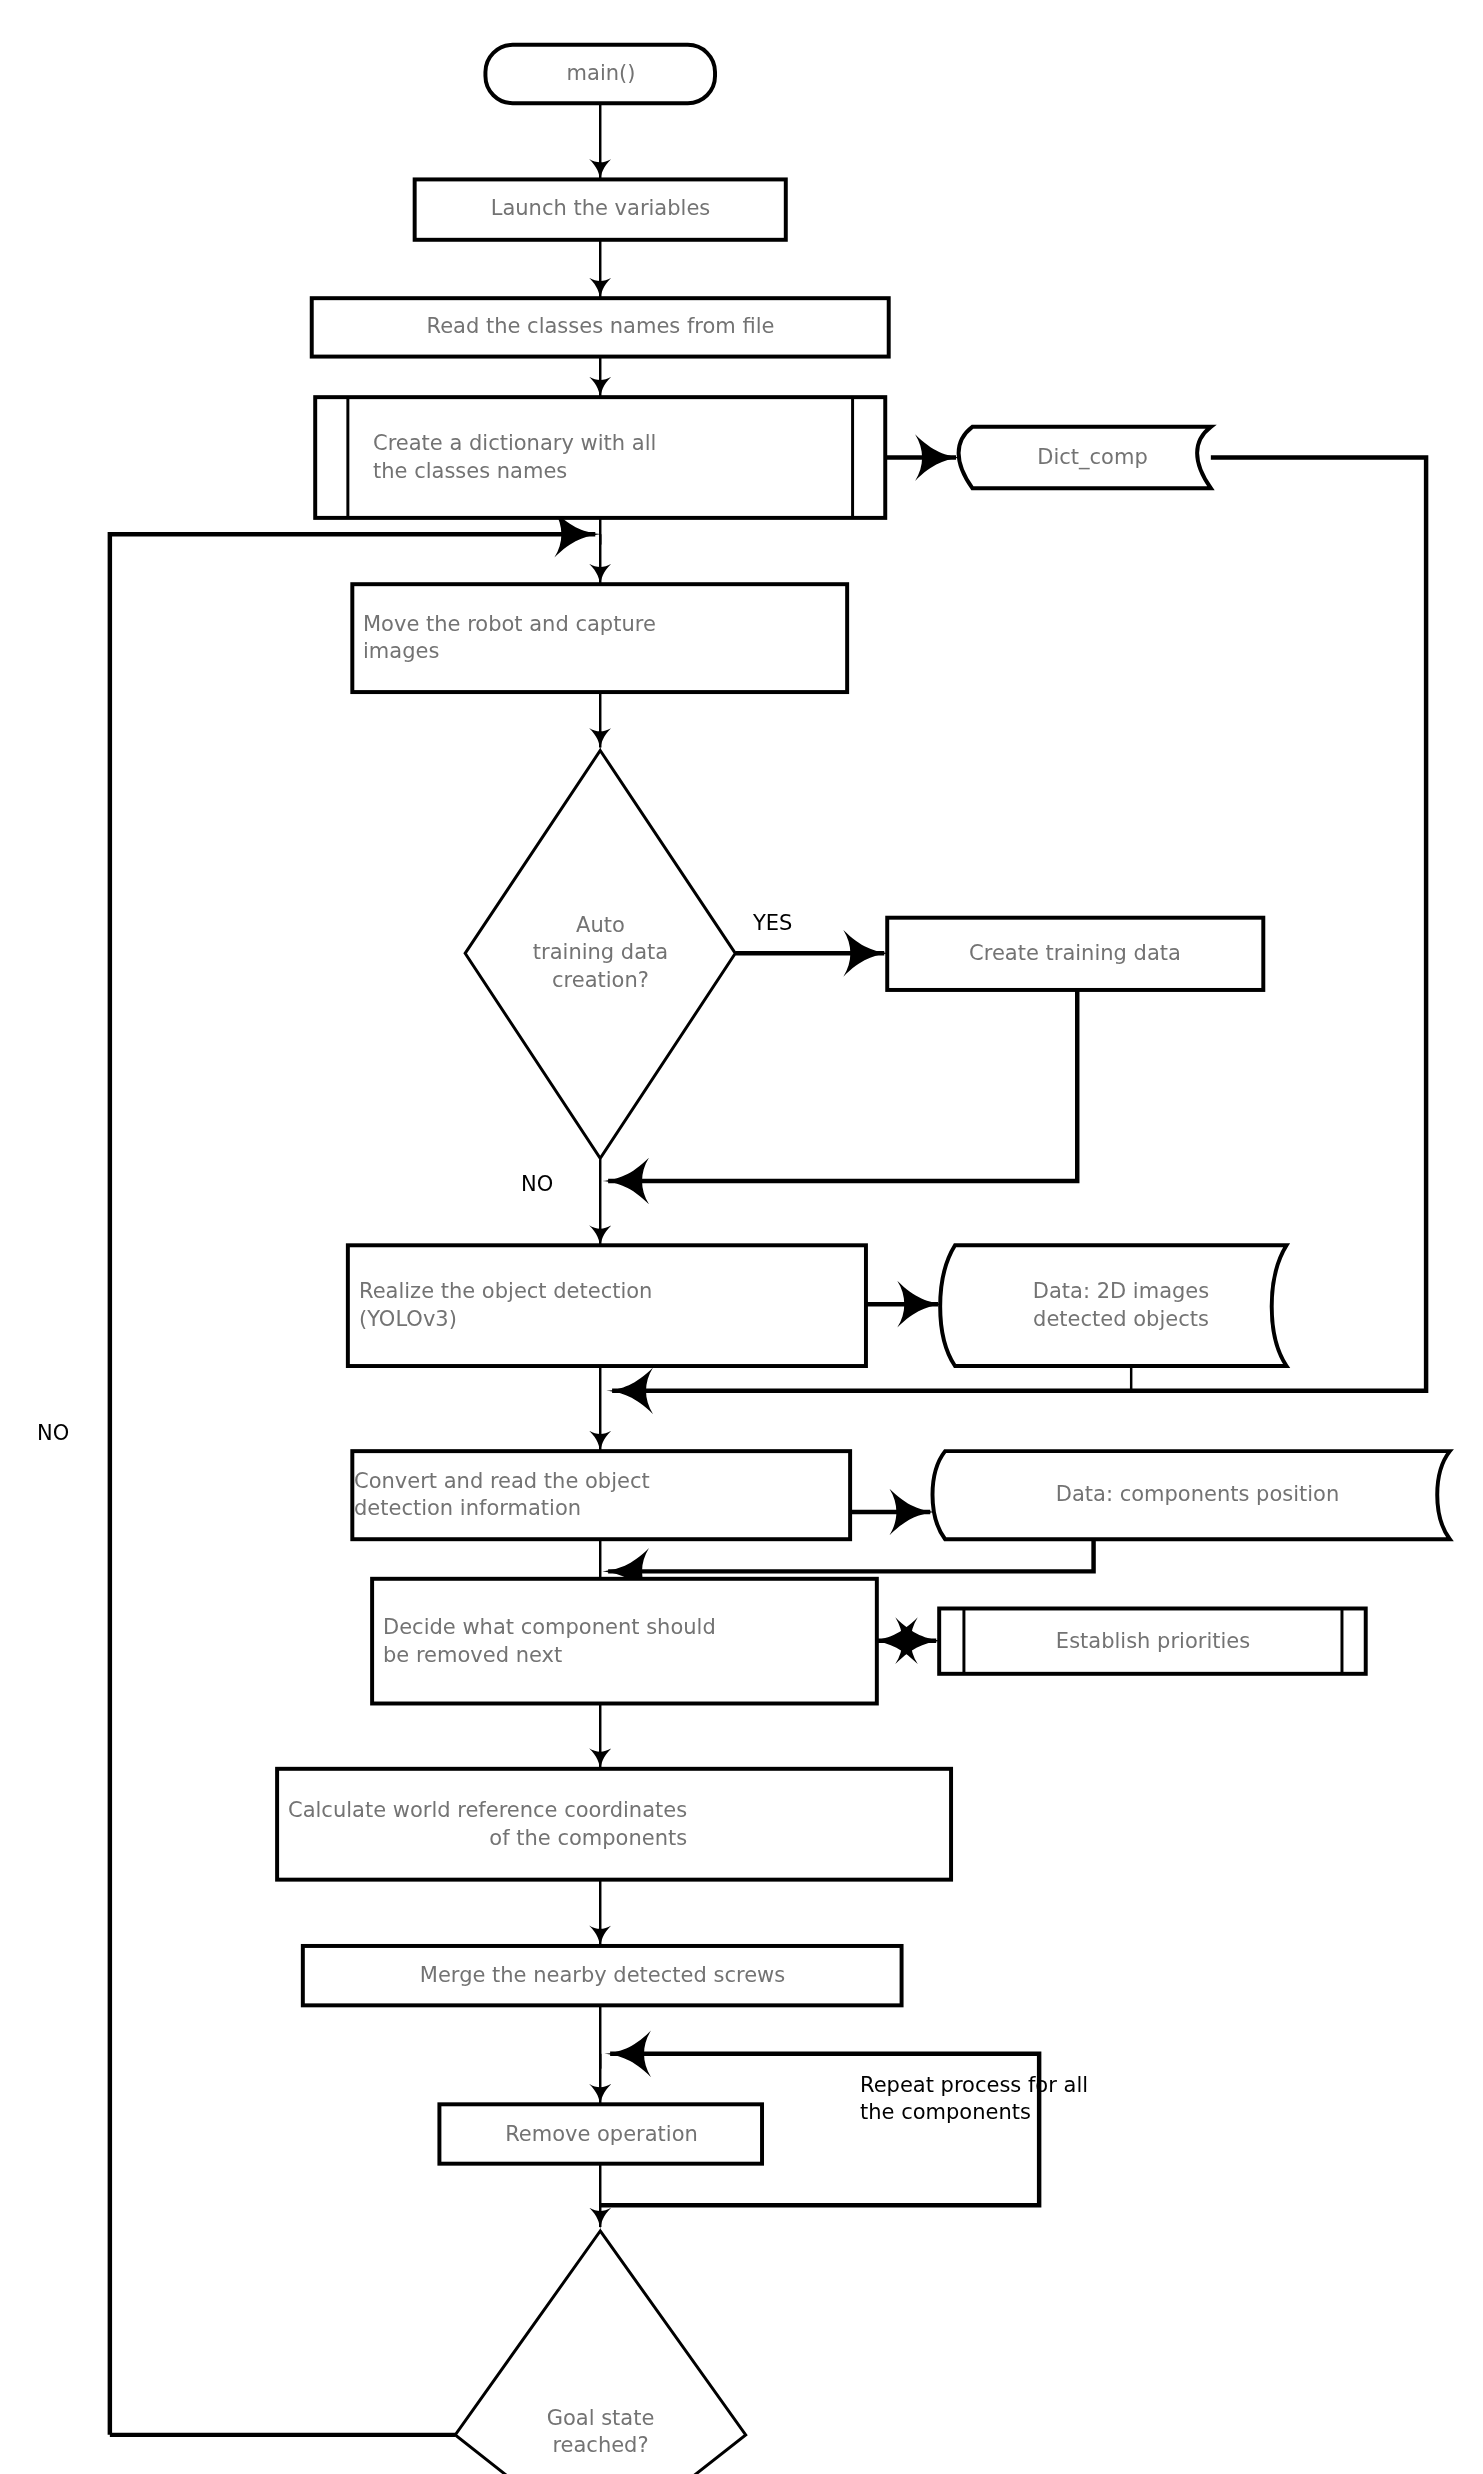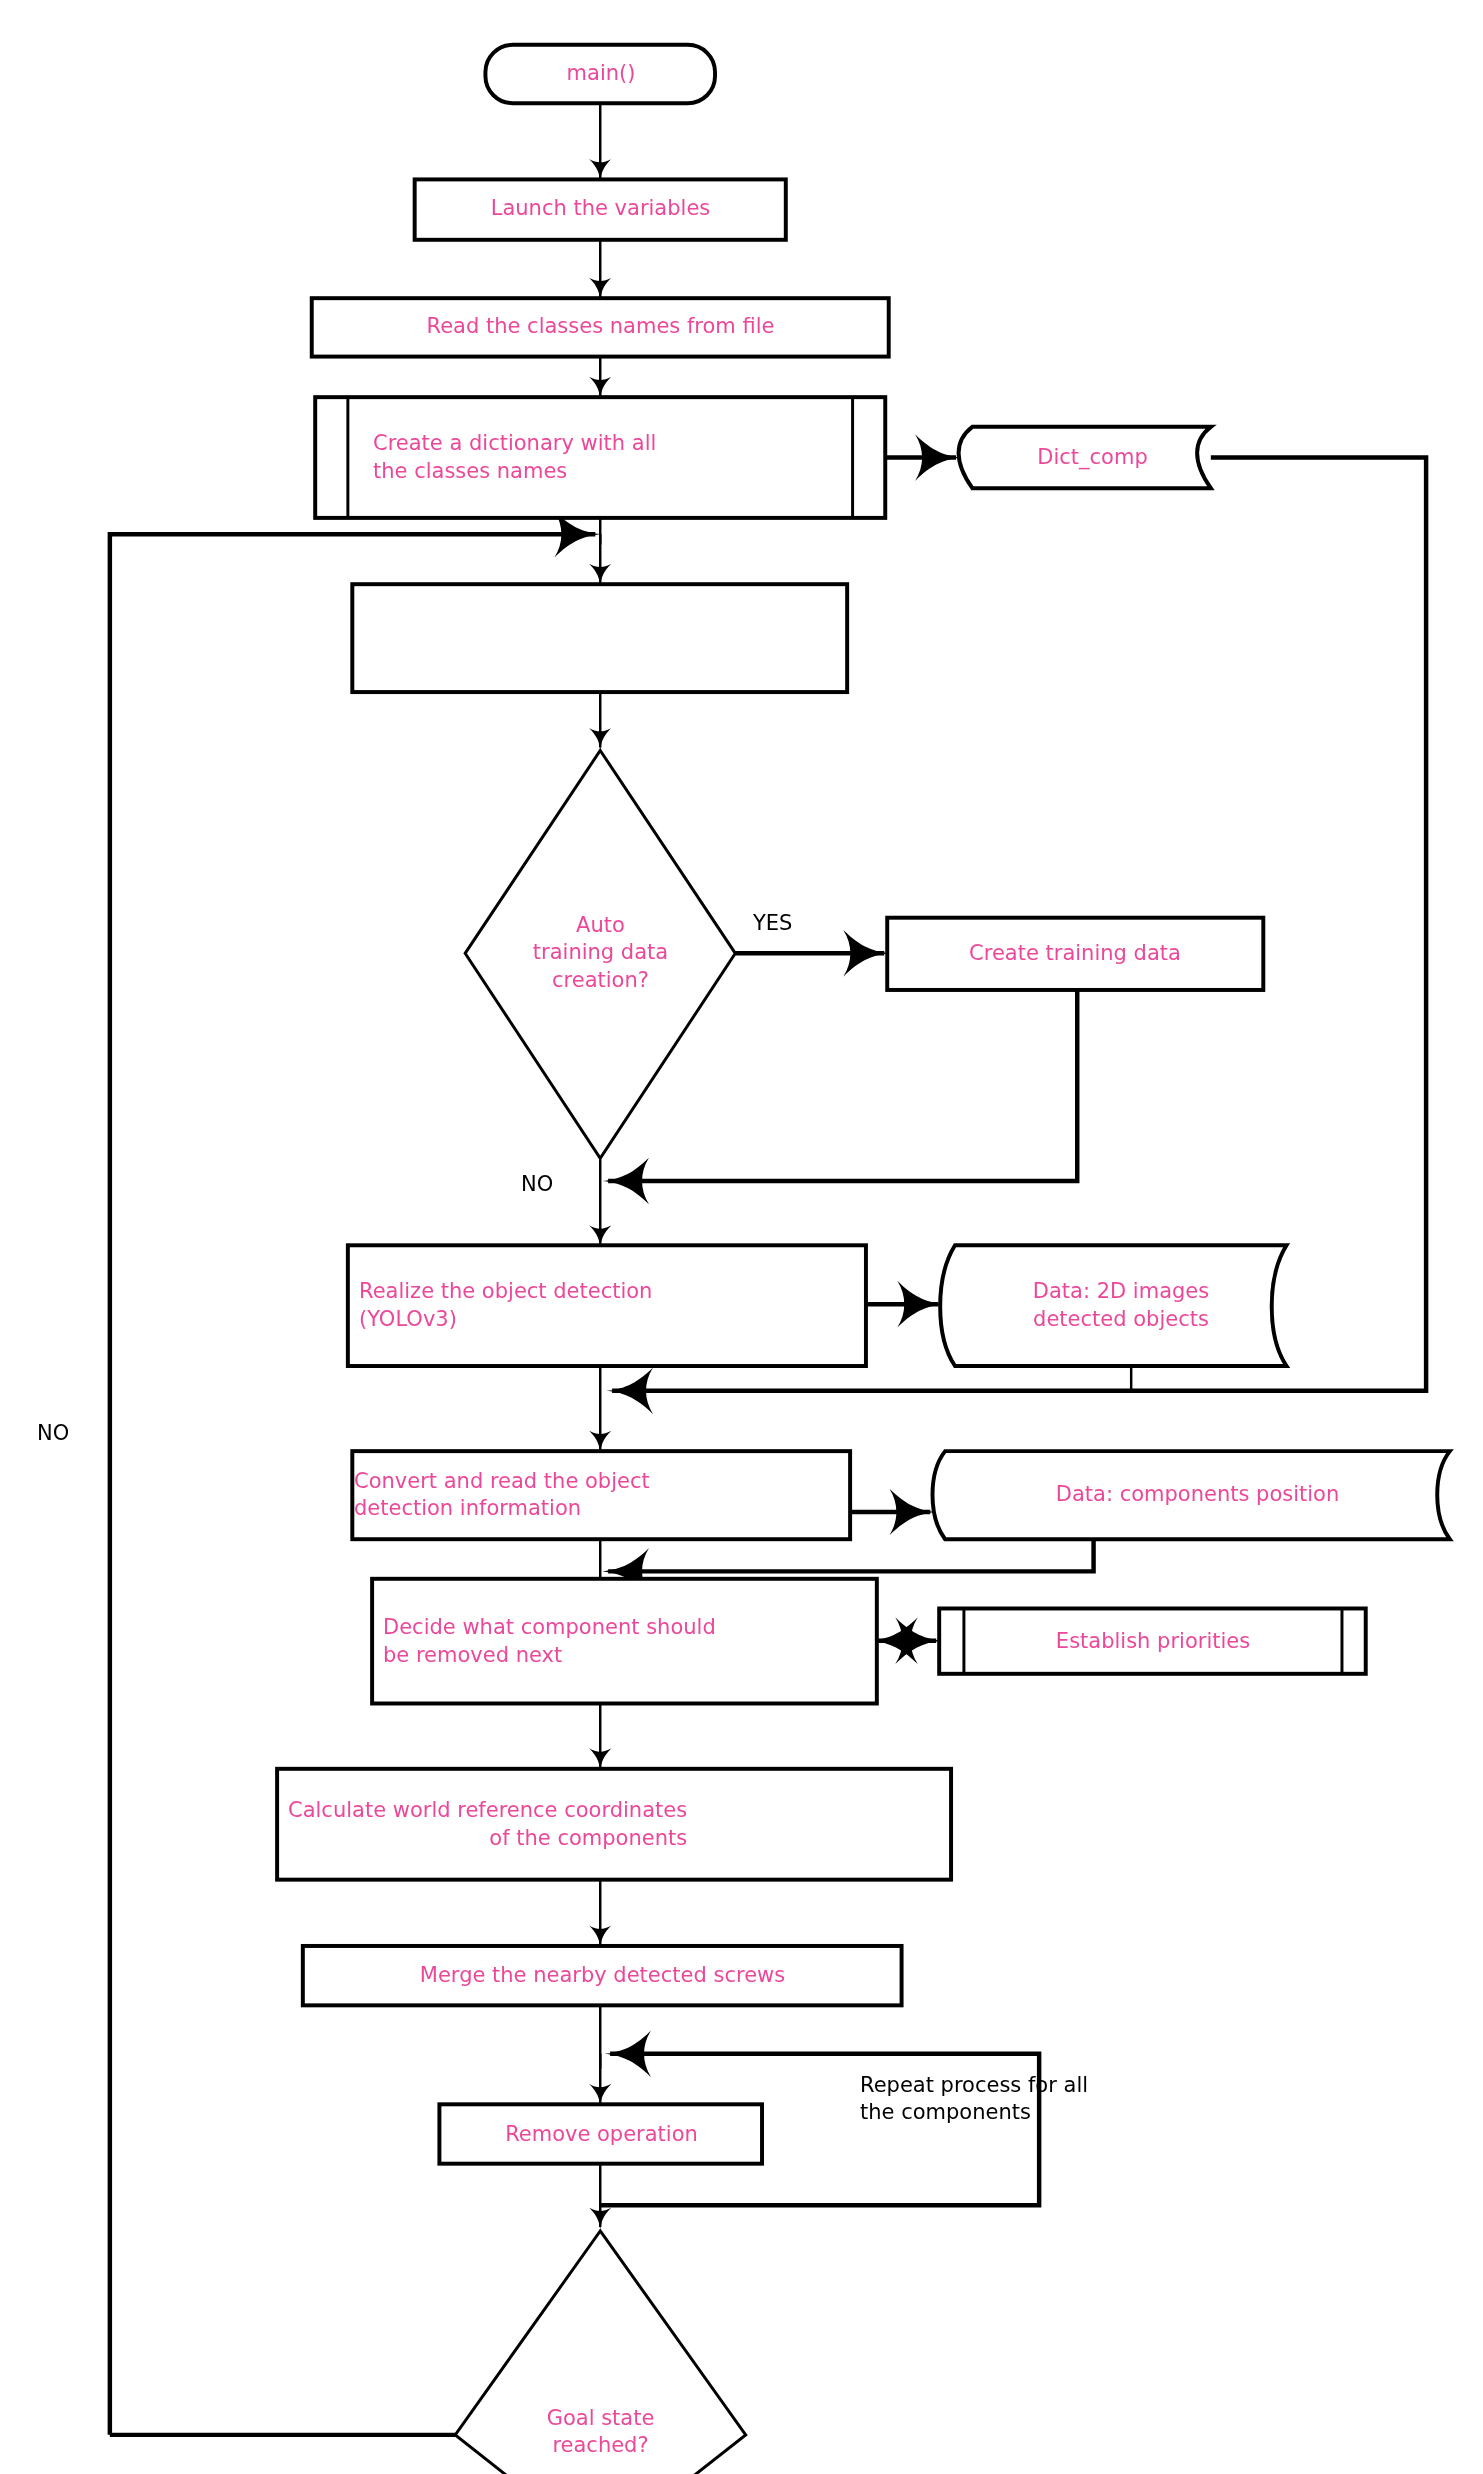--- a/index.html
+++ b/index.html
@@ -6,21 +6,21 @@
   html,body{margin:0;padding:0;background:#ffffff;}
   body{font-family:"DejaVu Sans","Liberation Sans",sans-serif;}
   #stage{position:relative;width:1483px;height:2689px;background:#fff;overflow:hidden;}
   #stage svg.layer{position:absolute;left:0;top:0;width:1483px;height:2689px;}
   .nodetext{
      position:absolute;
      display:flex;
      align-items:center;
      justify-content:center;
      text-align:center;
-     color:#ec4899;
+     color:#737373;
      font-family:"DejaVu Sans","Liberation Sans",sans-serif;
      font-size:21px;
      line-height:1.30;
      white-space:pre-line;
      pointer-events:none;
   }
   .edgelabel{
      position:absolute;
      color:#000000;
      font-family:"DejaVu Sans","Liberation Sans",sans-serif;
@@ -146,20 +146,22 @@
 
   <div class="nodetext" style="left:415px;top:179px;width:371px;height:60px;">Launch the variables</div>
 
   <div class="nodetext" style="left:312px;top:298px;width:577px;height:58px;">Read the classes names from file</div>
 
   <div class="nodetext" style="left:364px;top:397px;width:475px;height:121px;justify-content:flex-start;padding-left:9px;text-align:left;">Create a dictionary with all
 the classes names</div>
 
   <div class="nodetext" style="left:973px;top:427px;width:239px;height:61px;">Dict_comp</div>
 
+  <div class="nodetext" style="left:352px;top:584px;width:495px;height:108px;justify-content:flex-start;padding-left:11px;text-align:left;">Move the robot and capture
+images</div>
 
   <div class="nodetext" style="left:495px;top:886px;width:211px;height:134px;">Auto
 training data
 creation?</div>
 
   <div class="nodetext" style="left:887px;top:918px;width:376px;height:72px;">Create training data</div>
 
   <div class="nodetext" style="left:348px;top:1245px;width:518px;height:121px;justify-content:flex-start;padding-left:11px;text-align:left;">Realize the object detection
 (YOLOv3)</div>
 

